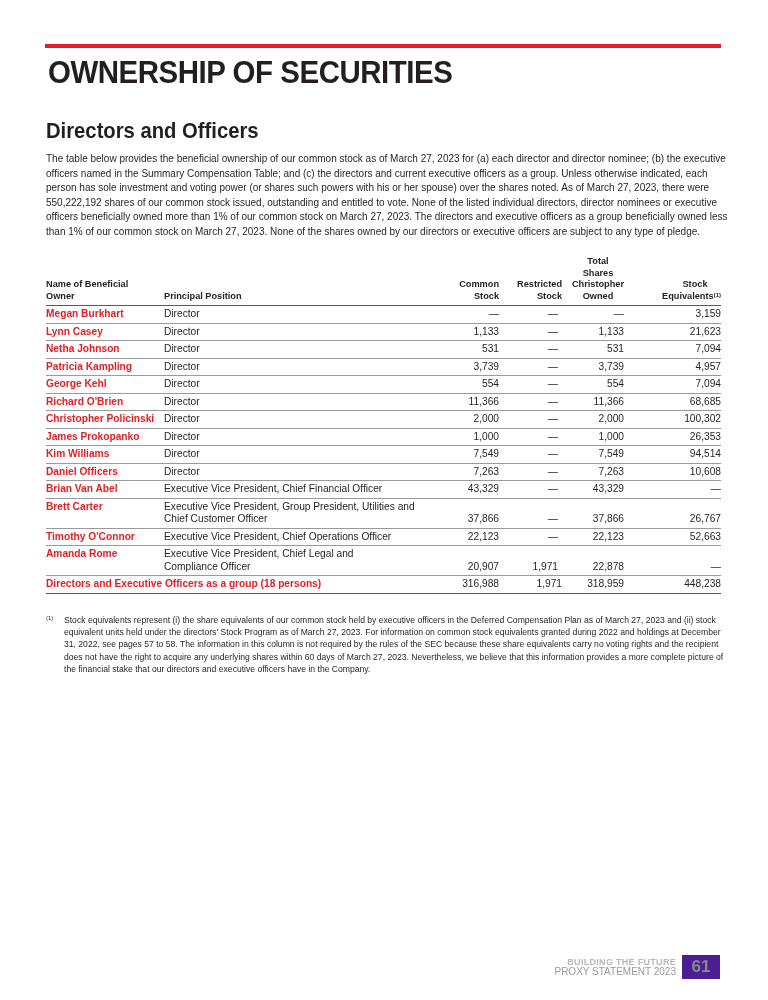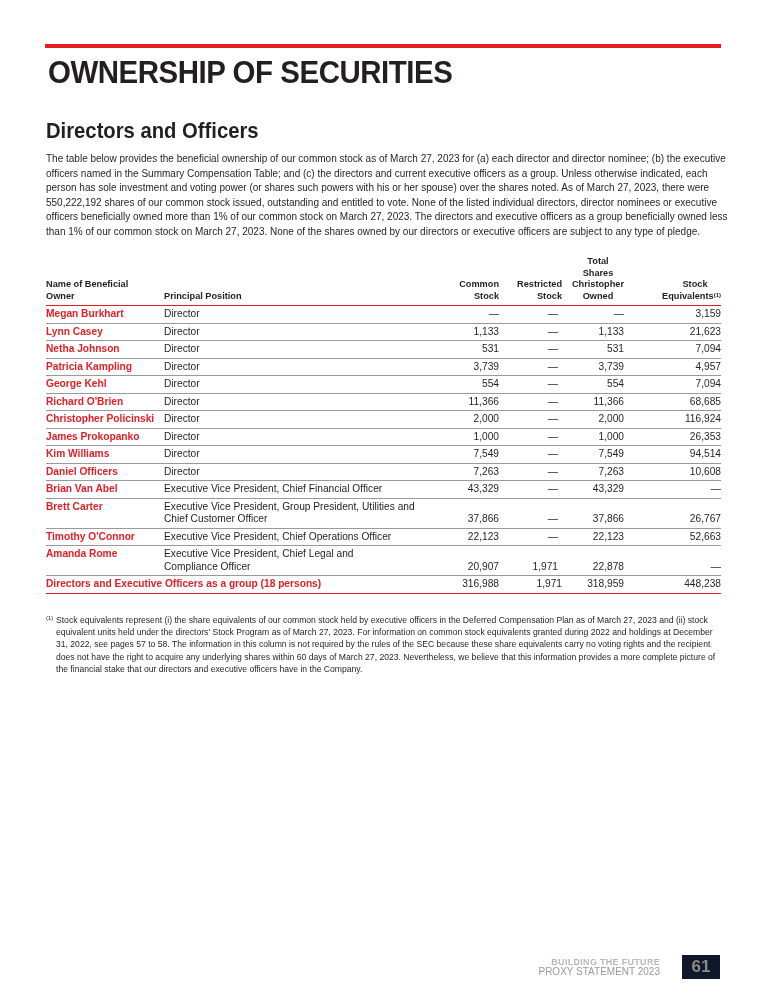--- a/index.html
+++ b/index.html
@@ -21,26 +21,26 @@
   table.own th.c { text-align: center; }
   table.own th sup { font-size: 6px; vertical-align: top; position: relative; top: -1px; }
   table.own td { padding: 2px 0 2px 0; line-height: 12.5px; border-bottom: 1px solid #9a9a9a; vertical-align: bottom; }
   table.own td.name { color: #e31e24; font-weight: bold; vertical-align: top; }
   table.own td.pos { vertical-align: top; }
   table.own td.num { text-align: right; }
   table.own tr.total td { color: #e31e24; font-weight: bold; border-bottom: 1.5px solid #e31e24; }
   table.own tr.total td.num { color: #231f20; font-weight: normal; }
   .fn { position: absolute; left: 46px; top: 614px; width: 680px; font-size: 8.6px; line-height: 12.2px; }
   .fn .mark { position: absolute; left: 0; top: -2px; font-size: 6px; }
-  .fn .txt { margin-left: 10px; display: block; }
+  .fn .txt { margin-left: 18px; display: block; }
   .footer { position: absolute; right: 48px; top: 955px; height: 24px; display: flex; align-items: stretch; }
-  .footer .lbl { text-align: right; padding-right: 22px; display: flex; flex-direction: column; justify-content: center; }
+  .footer .lbl { text-align: right; padding-right: 6px; display: flex; flex-direction: column; justify-content: center; }
   .footer .t1 { font-size: 9px; font-weight: bold; color: #b8b8b8; letter-spacing: 0.3px; line-height: 10px; }
   .footer .t2 { font-size: 10px; color: #9a9a9a; line-height: 10px; text-align: center; }
-  .footer .pg { background: #0f172a; width: 38px; display: flex; align-items: center; justify-content: center;
+  .footer .pg { background: #4c1d95; width: 38px; display: flex; align-items: center; justify-content: center;
                 font-size: 17px; font-weight: bold; color: #8a8a8a; }
 </style>
 </head>
 <body>
 
 <div class="topbar"></div>
 <div class="h1">OWNERSHIP OF SECURITIES</div>
 <div class="h2">Directors and Officers</div>
 <div class="intro">The table below provides the beneficial ownership of our common stock as of March 27, 2023 for (a) each director and director nominee; (b) the executive officers named in the Summary Compensation Table; and (c) the directors and current executive officers as a group. Unless otherwise indicated, each person has sole investment and voting power (or shares such powers with his or her spouse) over the shares noted. As of March 27, 2023, there were 550,222,192 shares of our common stock issued, outstanding and entitled to vote. None of the listed individual directors, director nominees or executive officers beneficially owned more than 1% of our common stock on March 27, 2023. The directors and executive officers as a group beneficially owned less than 1% of our common stock on March 27, 2023. None of the shares owned by our directors or executive officers are subject to any type of pledge.</div>
 
@@ -111,21 +111,21 @@
         <td class="num" style="padding-right: 4px;">—</td>
         <td class="num">11,366</td>
         <td class="num">68,685</td>
       </tr>
       <tr>
         <td class="name">Christopher Policinski</td>
         <td class="pos"><span>Director</span></td>
         <td class="num">2,000</td>
         <td class="num" style="padding-right: 4px;">—</td>
         <td class="num">2,000</td>
-        <td class="num">116,924</td>
+        <td class="num">100,302</td>
       </tr>
       <tr>
         <td class="name">James Prokopanko</td>
         <td class="pos"><span>Director</span></td>
         <td class="num">1,000</td>
         <td class="num" style="padding-right: 4px;">—</td>
         <td class="num">1,000</td>
         <td class="num">26,353</td>
       </tr>
       <tr>

